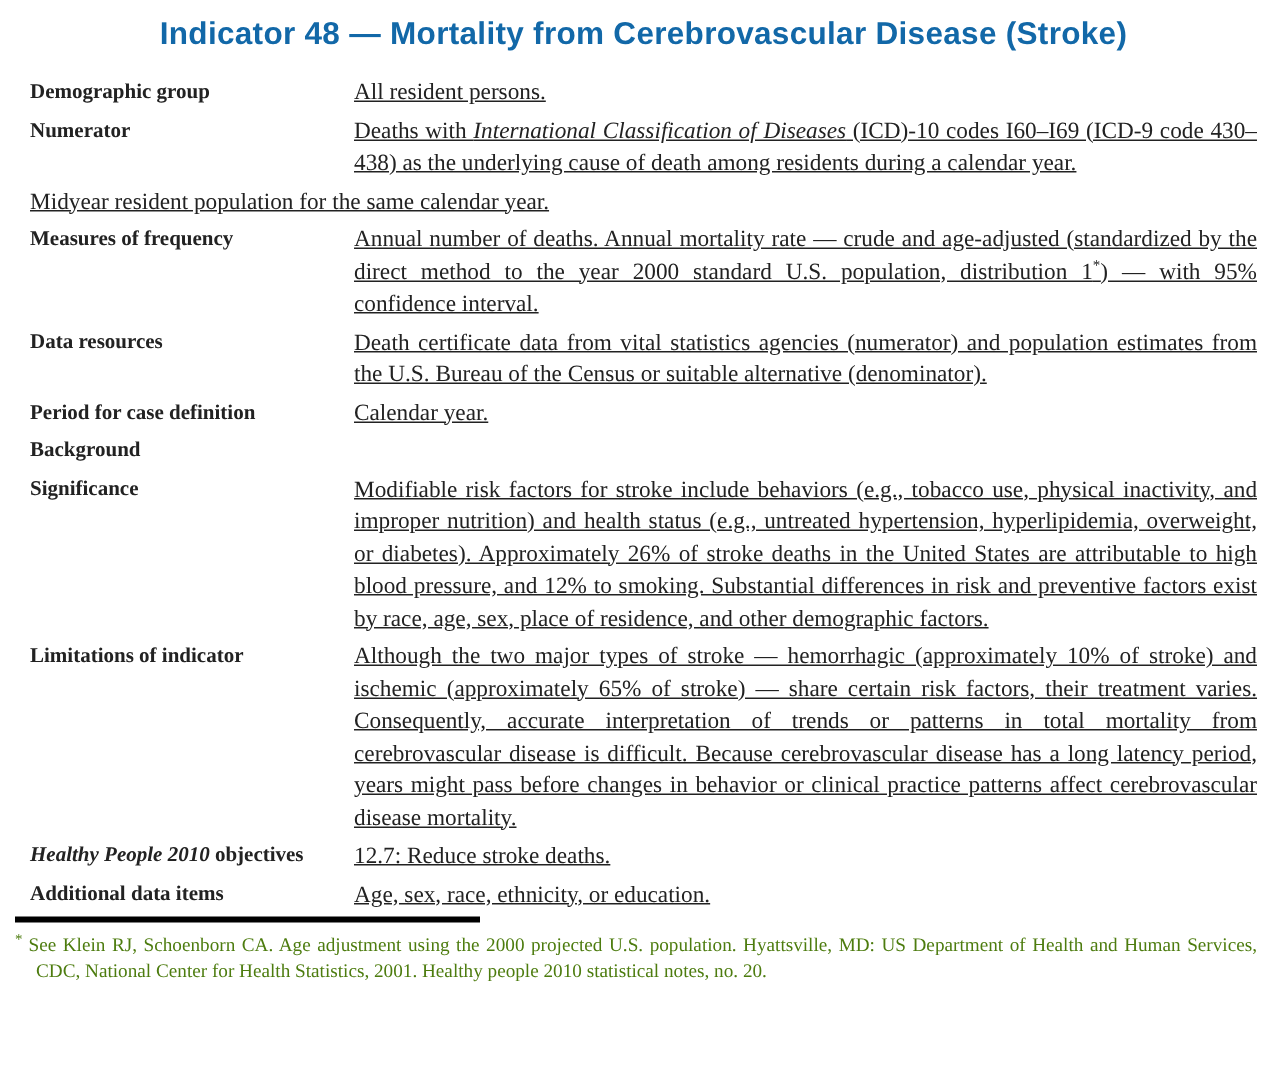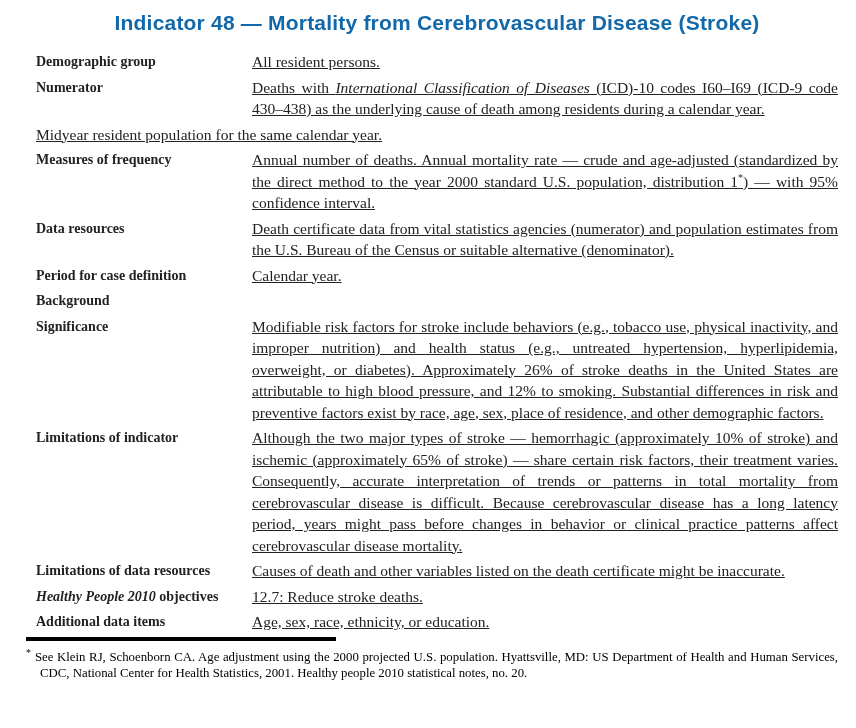--- a/index.html
+++ b/index.html
@@ -7,21 +7,21 @@
     padding: 0;
     background: #ffffff;
     width: 856px;
     height: 728px;
     overflow: hidden;
   }
   .page {
     box-sizing: border-box;
     width: 856px;
     height: 728px;
-    padding: 10px 18px 0 36px;
+    padding: 10px 18px 0 20px;
     font-family: "Liberation Serif", serif;
     color: #222222;
   }
   .title {
     margin: 0 0 15px 0;
     text-align: center;
     font-family: "Liberation Sans", sans-serif;
     font-weight: bold;
     font-size: 21px;
     line-height: 26px;
@@ -59,21 +59,21 @@
     height: 4px;
     background: #000000;
     margin-bottom: 4px;
   }
   .footnote {
     font-size: 12.8px;
     line-height: 16.5px;
     padding-left: 14px;
     text-indent: -14px;
     text-align: justify;
-    color: #000000;
+    color: #4d7c0f;
   }
   .fn-marker {
     font-size: 10px;
     vertical-align: super;
     padding-right: 4px;
   }
 </style>
 </head>
 <body>
 
@@ -117,24 +117,20 @@
   <div class="row">
     <div class="row-label">Significance</div>
     <div class="row-content">Modifiable risk factors for stroke include behaviors (e.g., tobacco use, physical inactivity, and improper nutrition) and health status (e.g., untreated hypertension, hyperlipidemia, overweight, or diabetes). Approximately 26% of stroke deaths in the United States are attributable to high blood pressure, and 12% to smoking. Substantial differences in risk and preventive factors exist by race, age, sex, place of residence, and other demographic factors.</div>
   </div>
 
   <div class="row">
     <div class="row-label">Limitations of indicator</div>
     <div class="row-content">Although the two major types of stroke — hemorrhagic (approximately 10% of stroke) and ischemic (approximately 65% of stroke) — share certain risk factors, their treatment varies. Consequently, accurate interpretation of trends or patterns in total mortality from cerebrovascular disease is difficult. Because cerebrovascular disease has a long latency period, years might pass before changes in behavior or clinical practice patterns affect cerebrovascular disease mortality.</div>
   </div>
 
-  <div class="row">
-    <div class="row-label">Limitations of data resources</div>
-    <div class="row-content">Causes of death and other variables listed on the death certificate might be inaccurate.</div>
-  </div>
 
   <div class="row">
     <div class="row-label"><i>Healthy People 2010</i> objectives</div>
     <div class="row-content">12.7: Reduce stroke deaths.</div>
   </div>
 
   <div class="row">
     <div class="row-label">Additional data items</div>
     <div class="row-content">Age, sex, race, ethnicity, or education.</div>
   </div>

